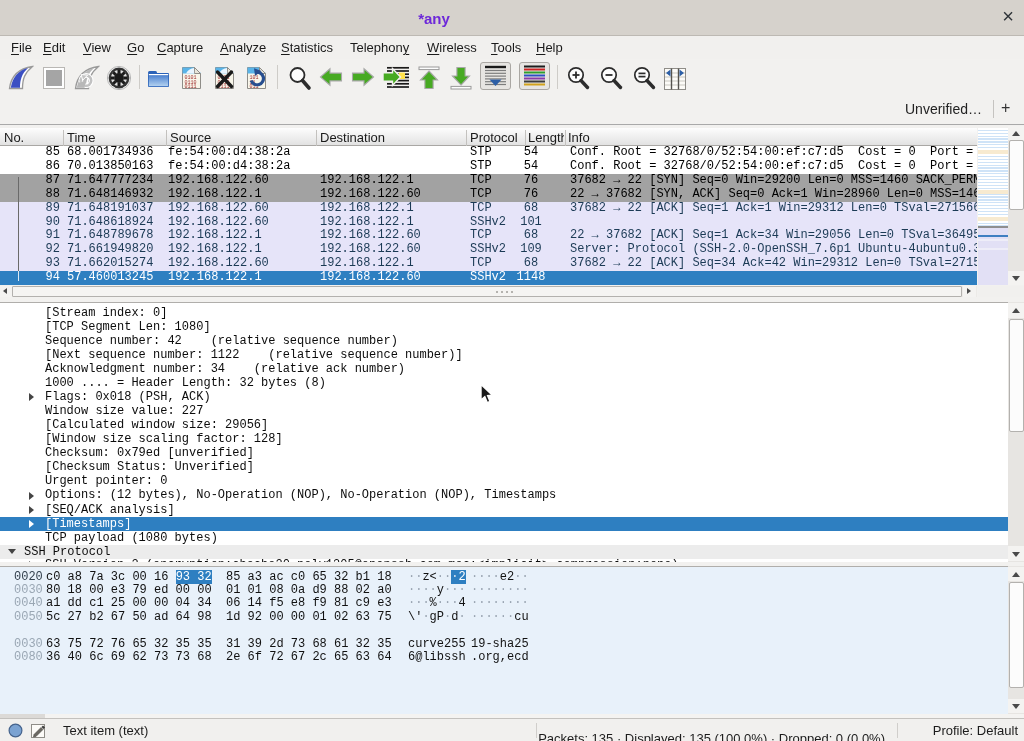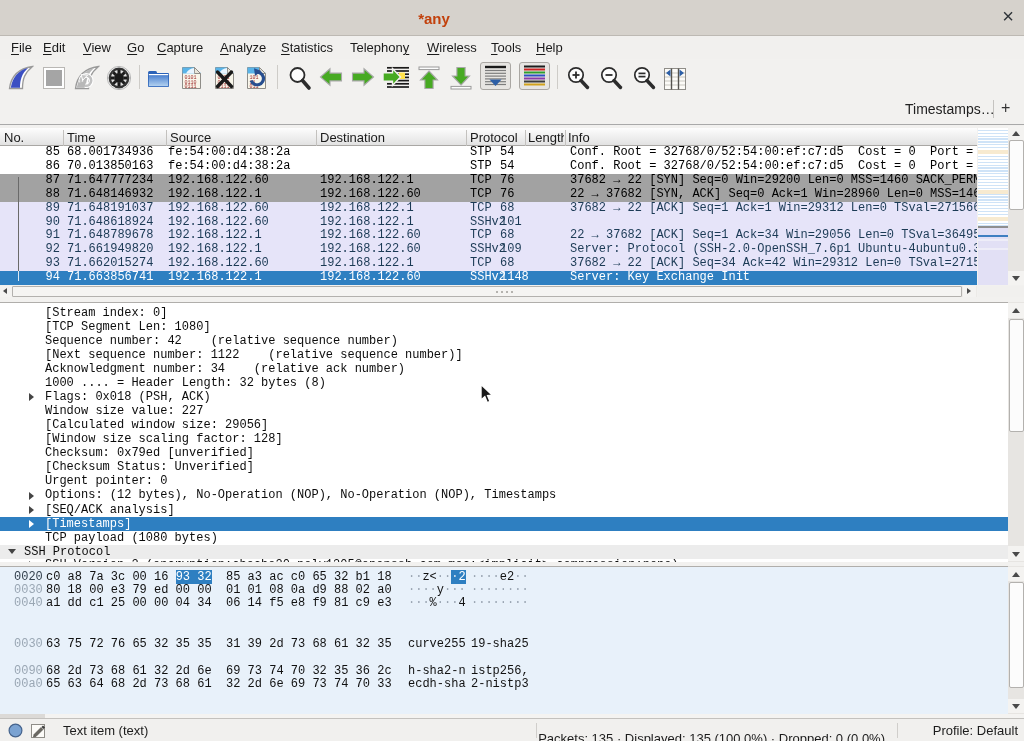--- a/index.html
+++ b/index.html
@@ -1,20 +1,20 @@
 <!DOCTYPE html>
 <html><head>
 <meta charset="utf-8">
 <style>
   html,body{margin:0;padding:0;}
   body{width:1024px;height:741px;overflow:hidden;font-family:"Liberation Sans",sans-serif;position:relative;background:#f2f1ef;}
   .abs{position:absolute;}
   
   #titlebar{left:0;top:0;width:1024px;height:35px;background:#d6d2cc;border-bottom:1px solid #bdb9b3;}
-  #title{left:0;top:10px;width:868px;text-align:center;font-size:15px;font-weight:bold;color:#c2410c;}
+  #title{left:0;top:10px;width:868px;text-align:center;font-size:15px;font-weight:bold;color:#6d28d9;}
   #closex{right:10px;top:5px;font-size:20px;color:#2e3338;font-weight:normal;}
   
   #menubar{left:0;top:36px;width:1024px;height:23px;background:#f1f0ee;font-size:13px;color:#1b1b1b;}
   #menubar span{position:absolute;top:4px;}
   #menubar u{text-decoration:underline;text-underline-offset:2px;}
   
   #toolbar{left:0;top:59px;width:1024px;height:36px;background:#f2f1ef;}
   .tsep{position:absolute;top:6px;width:1px;height:24px;background:#ceccc8;}
   .ticon{position:absolute;top:6px;}
   
@@ -30,21 +30,21 @@
   #pheader div{position:absolute;top:2px;}
   .hsep{position:absolute;top:0;width:1px;height:18px;background:#c3c1be;}
   #plist{left:0;top:146px;width:977px;height:139px;background:#fff;font-size:12px;line-height:13.9px;}
   .prow{position:absolute;left:0;width:977px;height:13.9px;white-space:pre;overflow:hidden;font-family:"Liberation Mono",monospace;}
   .prow i{font-style:normal;position:absolute;top:0;}
   .no{left:0;width:60px;text-align:right;}
   .tm{left:67px;}
   .src{left:168px;}
   .dst{left:320px;}
   .prt{left:470px;}
-  .len{left:500px;width:62px;text-align:left;}
+  .len{left:500px;width:62px;text-align:center;}
   .nfo{left:570px;width:407px;overflow:hidden;white-space:pre;}
   
   #minimap{left:978px;top:128px;width:30px;height:157px;}
   #vscroll1{left:1008px;top:126px;width:16px;height:159px;}
   .sbtrack{position:absolute;background:#e6e4e1;}
   .sbbtn{position:absolute;background:#f4f3f1;}
   .sbthumb{position:absolute;background:#fcfcfc;border:1px solid #b3b1ae;box-sizing:border-box;border-radius:2px;}
   .arr{position:absolute;width:0;height:0;}
   #hscroll1{left:0;top:286px;width:977px;height:11px;background:#eceae7;}
   
@@ -259,21 +259,21 @@
       <g stroke="#55534e" stroke-width="1.4">
         <line x1="9.5" y1="3.5" x2="9.5" y2="24.5"></line>
         <line x1="16.5" y1="3.5" x2="16.5" y2="24.5"></line>
       </g>
       <path d="M8.5 4.5 l-4.5 3.5 l4.5 3.5 z" fill="#2d5fa6"></path>
       <path d="M17.5 4.5 l4.5 3.5 l-4.5 3.5 z" fill="#2d5fa6"></path>
     </svg>
 </div>
 
 <div class="abs" id="filterbar">
-  <div id="expr">Timestamps…</div>
+  <div id="expr">Unverified…</div>
   <div id="exprsep"></div>
   <div id="plusbtn">+</div>
 </div>
 
 <div class="abs" id="pheader">
   <div style="left:4px">No.</div>
   <div style="left:67px">Time</div>
   <div style="left:170px">Source</div>
   <div style="left:320px">Destination</div>
   <div style="left:470px">Protocol</div>
@@ -293,21 +293,21 @@
   <div style="position:absolute;left:0;top:125.1px;width:977px;height:13.9px;background:#2e7fc1;"></div>
   <div class="prow" style="top:0"><i class="no">85</i><i class="tm">68.001734936</i><i class="src">fe:54:00:d4:38:2a</i><i class="prt">STP</i><i class="len">54</i><i class="nfo">Conf. Root = 32768/0/52:54:00:ef:c7:d5  Cost = 0  Port = 0x8001</i></div>
   <div class="prow" style="top:13.9px"><i class="no">86</i><i class="tm">70.013850163</i><i class="src">fe:54:00:d4:38:2a</i><i class="prt">STP</i><i class="len">54</i><i class="nfo">Conf. Root = 32768/0/52:54:00:ef:c7:d5  Cost = 0  Port = 0x8001</i></div>
   <div class="prow" style="top:27.8px"><i class="no">87</i><i class="tm">71.647777234</i><i class="src">192.168.122.60</i><i class="dst">192.168.122.1</i><i class="prt">TCP</i><i class="len">76</i><i class="nfo">37682 → 22 [SYN] Seq=0 Win=29200 Len=0 MSS=1460 SACK_PERM=1 TSval=271566039 TSecr=0 WS=128</i></div>
   <div class="prow" style="top:41.7px"><i class="no">88</i><i class="tm">71.648146932</i><i class="src">192.168.122.1</i><i class="dst">192.168.122.60</i><i class="prt">TCP</i><i class="len">76</i><i class="nfo">22 → 37682 [SYN, ACK] Seq=0 Ack=1 Win=28960 Len=0 MSS=1460 SACK_PERM=1 TSval=3649573909 TSecr=271566039 WS=128</i></div>
   <div class="prow" style="top:55.6px;color:#1b3a55"><i class="no">89</i><i class="tm">71.648191037</i><i class="src">192.168.122.60</i><i class="dst">192.168.122.1</i><i class="prt">TCP</i><i class="len">68</i><i class="nfo">37682 → 22 [ACK] Seq=1 Ack=1 Win=29312 Len=0 TSval=271566039 TSecr=3649573909</i></div>
   <div class="prow" style="top:69.5px;color:#1b3a55"><i class="no">90</i><i class="tm">71.648618924</i><i class="src">192.168.122.60</i><i class="dst">192.168.122.1</i><i class="prt">SSHv2</i><i class="len">101</i></div>
   <div class="prow" style="top:83.4px;color:#1b3a55"><i class="no">91</i><i class="tm">71.648789678</i><i class="src">192.168.122.1</i><i class="dst">192.168.122.60</i><i class="prt">TCP</i><i class="len">68</i><i class="nfo">22 → 37682 [ACK] Seq=1 Ack=34 Win=29056 Len=0 TSval=3649573910 TSecr=271566039</i></div>
   <div class="prow" style="top:97.3px;color:#1b3a55"><i class="no">92</i><i class="tm">71.661949820</i><i class="src">192.168.122.1</i><i class="dst">192.168.122.60</i><i class="prt">SSHv2</i><i class="len">109</i><i class="nfo">Server: Protocol (SSH-2.0-OpenSSH_7.6p1 Ubuntu-4ubuntu0.3)</i></div>
   <div class="prow" style="top:111.2px;color:#1b3a55"><i class="no">93</i><i class="tm">71.662015274</i><i class="src">192.168.122.60</i><i class="dst">192.168.122.1</i><i class="prt">TCP</i><i class="len">68</i><i class="nfo">37682 → 22 [ACK] Seq=34 Ack=42 Win=29312 Len=0 TSval=271566044 TSecr=3649573910</i></div>
-  <div class="prow" style="top:125.1px;color:#fff"><i class="no">94</i><i class="tm">71.663856741</i><i class="src">192.168.122.1</i><i class="dst">192.168.122.60</i><i class="prt">SSHv2</i><i class="len">1148</i><i class="nfo">Server: Key Exchange Init</i></div>
+  <div class="prow" style="top:125.1px;color:#fff"><i class="no">94</i><i class="tm">57.460013245</i><i class="src">192.168.122.1</i><i class="dst">192.168.122.60</i><i class="prt">SSHv2</i><i class="len">1148</i></div>
   <div style="position:absolute;left:18px;top:31px;width:1px;height:94px;background:#6a6a6a;"></div>
     <div style="position:absolute;left:18px;top:125.1px;width:1px;height:10px;background:#dce8f4;"></div>
 </div>
 <div class="abs" id="minimap">
   <div style="position:absolute;left:0;top:0;width:30px;height:97.5px;background:repeating-linear-gradient(180deg,#ffffff 0px,#ffffff 1.7px,#cfe3f7 1.7px,#cfe3f7 2.9px);"></div>
   <div style="position:absolute;left:0;top:22px;width:30px;height:3.5px;background:#f7ead0;"></div>
   <div style="position:absolute;left:0;top:62px;width:30px;height:3.5px;background:#f7ead0;"></div>
   <div style="position:absolute;left:0;top:89px;width:30px;height:3.5px;background:#f7ead0;"></div>
   <div style="position:absolute;left:0;top:97.5px;width:30px;height:2.5px;background:#8f8f8f;"></div>
   <div style="position:absolute;left:0;top:100px;width:30px;height:57px;background:#e2e0f5;"></div>
@@ -370,23 +370,23 @@
   <div class="sbbtn" style="left:0;top:1px;width:16px;height:15px;"></div>
   <div class="arr" style="left:4px;top:6px;border-left:4px solid transparent;border-right:4px solid transparent;border-bottom:5px solid #4a4a4a;"></div>
   <div class="sbthumb" style="left:0.5px;top:17px;width:15px;height:113px;"></div>
   <div class="sbbtn" style="left:0;top:244px;width:16px;height:15px;"></div>
   <div class="arr" style="left:4px;top:250px;border-left:4px solid transparent;border-right:4px solid transparent;border-top:5px solid #4a4a4a;"></div>
 </div>
 <div class="abs" id="hexpane">
   <div class="hline" style="top:3.5px"><i class="hcell" style="left:14px;color:#33414e">0020</i><i class="hcell" style="left:46px">c0 a8 7a 3c 00 16 <b class="hl">93 32</b></i><i class="hcell" style="left:226px">85 a3 ac c0 65 32 b1 18</i><i class="hcell" style="left:408px"><b class="dim">··</b>z&lt;<b class="dim">··</b><b class="hl"><b class="dimh">·</b>2</b></i><i class="hcell" style="left:471px"><b class="dim">····</b>e2<b class="dim">··</b></i></div>
   <div class="hline" style="top:16.9px"><i class="hcell off" style="left:14px">0030</i><i class="hcell" style="left:46px">80 18 00 e3 79 ed 00 00</i><i class="hcell" style="left:226px">01 01 08 0a d9 88 02 a0</i><i class="hcell" style="left:408px"><b class="dim">····</b>y<b class="dim">···</b></i><i class="hcell" style="left:471px"><b class="dim">········</b></i></div>
   <div class="hline" style="top:30.4px"><i class="hcell off" style="left:14px">0040</i><i class="hcell" style="left:46px">a1 dd c1 25 00 00 04 34</i><i class="hcell" style="left:226px">06 14 f5 e8 f9 81 c9 e3</i><i class="hcell" style="left:408px"><b class="dim">···</b>%<b class="dim">···</b>4</i><i class="hcell" style="left:471px"><b class="dim">········</b></i></div>
+  <div class="hline" style="top:43.8px"><i class="hcell off" style="left:14px">0050</i><i class="hcell" style="left:46px">5c 27 b2 67 50 ad 64 98</i><i class="hcell" style="left:226px">1d 92 00 00 01 02 63 75</i><i class="hcell" style="left:408px">\'<b class="dim">·</b>gP<b class="dim">·</b>d<b class="dim">·</b></i><i class="hcell" style="left:471px"><b class="dim">······</b>cu</i></div>
   <div class="hline" style="top:70.8px"><i class="hcell off" style="left:14px">0030</i><i class="hcell" style="left:46px">63 75 72 76 65 32 35 35</i><i class="hcell" style="left:226px">31 39 2d 73 68 61 32 35</i><i class="hcell" style="left:408px">curve255</i><i class="hcell" style="left:471px">19-sha25</i></div>
-  <div class="hline" style="top:97.7px"><i class="hcell off" style="left:14px">0090</i><i class="hcell" style="left:46px">68 2d 73 68 61 32 2d 6e</i><i class="hcell" style="left:226px">69 73 74 70 32 35 36 2c</i><i class="hcell" style="left:408px">h-sha2-n</i><i class="hcell" style="left:471px">istp256,</i></div>
-  <div class="hline" style="top:111.2px"><i class="hcell off" style="left:14px">00a0</i><i class="hcell" style="left:46px">65 63 64 68 2d 73 68 61</i><i class="hcell" style="left:226px">32 2d 6e 69 73 74 70 33</i><i class="hcell" style="left:408px">ecdh-sha</i><i class="hcell" style="left:471px">2-nistp3</i></div>
+  <div class="hline" style="top:84.2px"><i class="hcell off" style="left:14px">0080</i><i class="hcell" style="left:46px">36 40 6c 69 62 73 73 68</i><i class="hcell" style="left:226px">2e 6f 72 67 2c 65 63 64</i><i class="hcell" style="left:408px">6@libssh</i><i class="hcell" style="left:471px">.org,ecd</i></div>
 </div>
 <div class="abs" id="vscroll3" style="left:1008px;top:566px;width:16px;height:148px;">
   <div class="sbtrack" style="left:0;top:0;width:16px;height:148px;background:#e7e5e2;"></div>
   <div class="sbbtn" style="left:0;top:1px;width:16px;height:14px;"></div>
   <div class="arr" style="left:4px;top:6px;border-left:4px solid transparent;border-right:4px solid transparent;border-bottom:5px solid #4a4a4a;"></div>
   <div class="sbthumb" style="left:0.5px;top:16px;width:15px;height:106px;"></div>
   <div class="sbbtn" style="left:0;top:133px;width:16px;height:14px;"></div>
   <div class="arr" style="left:4px;top:138px;border-left:4px solid transparent;border-right:4px solid transparent;border-top:5px solid #4a4a4a;"></div>
 </div>
 <div class="abs" style="left:0;top:714px;width:1024px;height:4px;background:#f4f3f1;">

